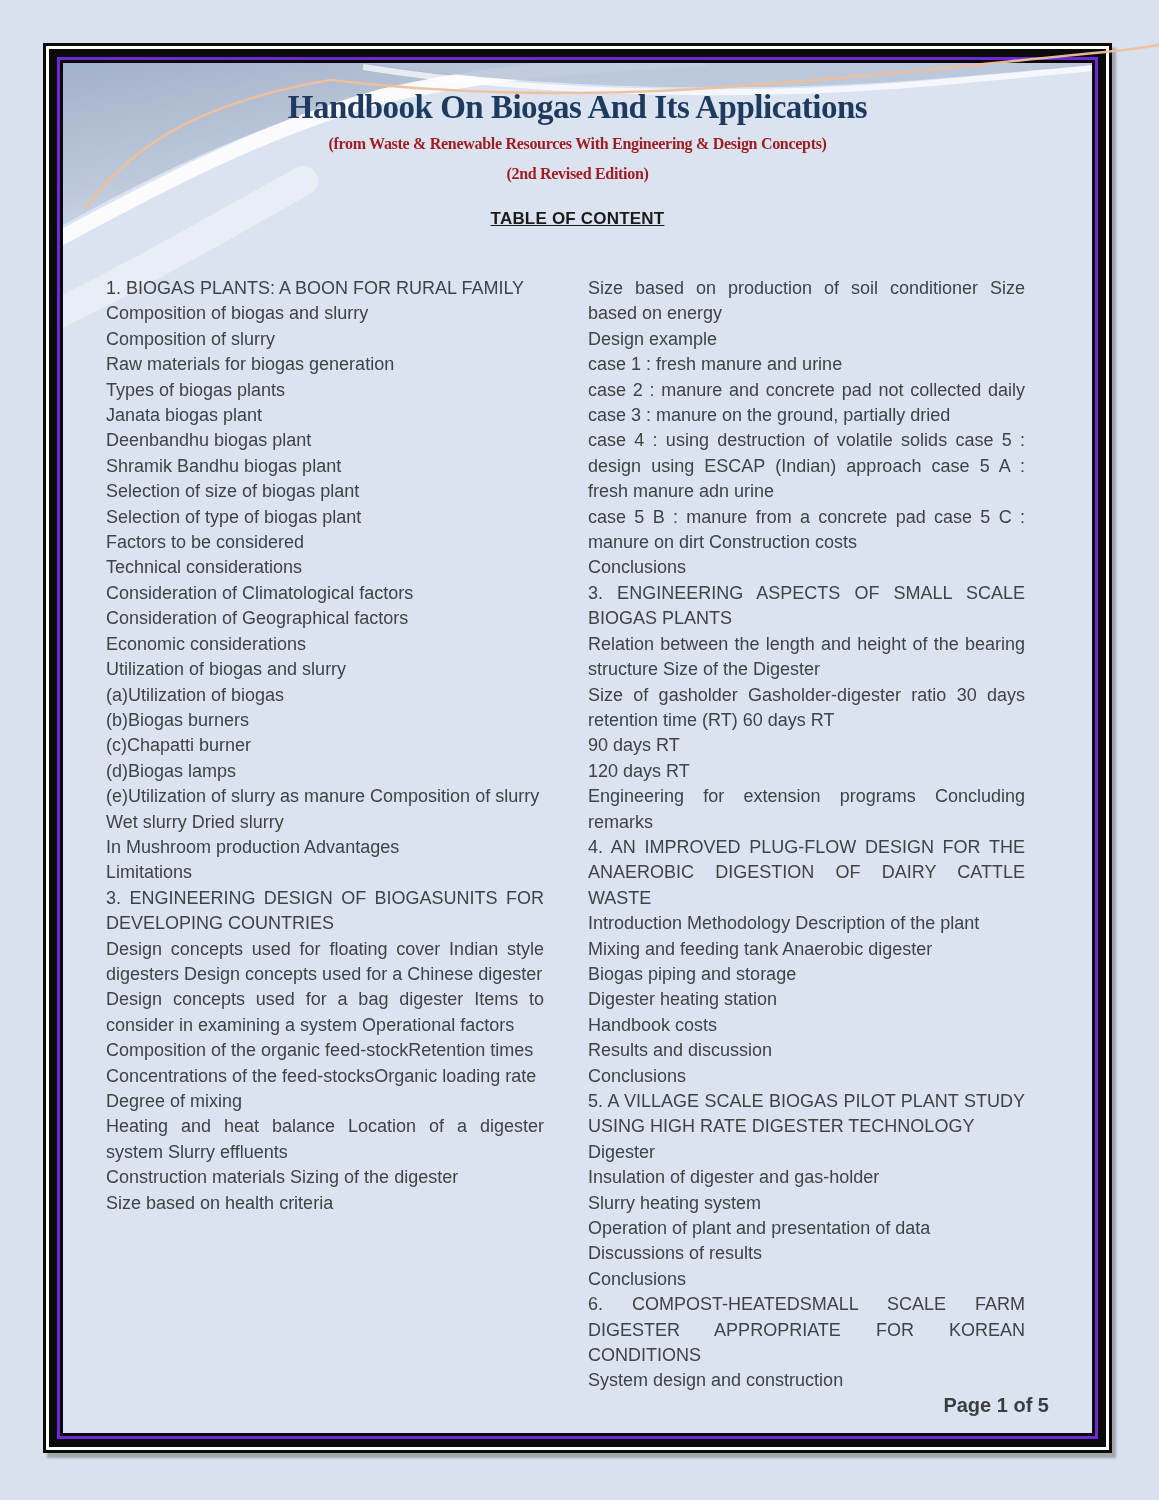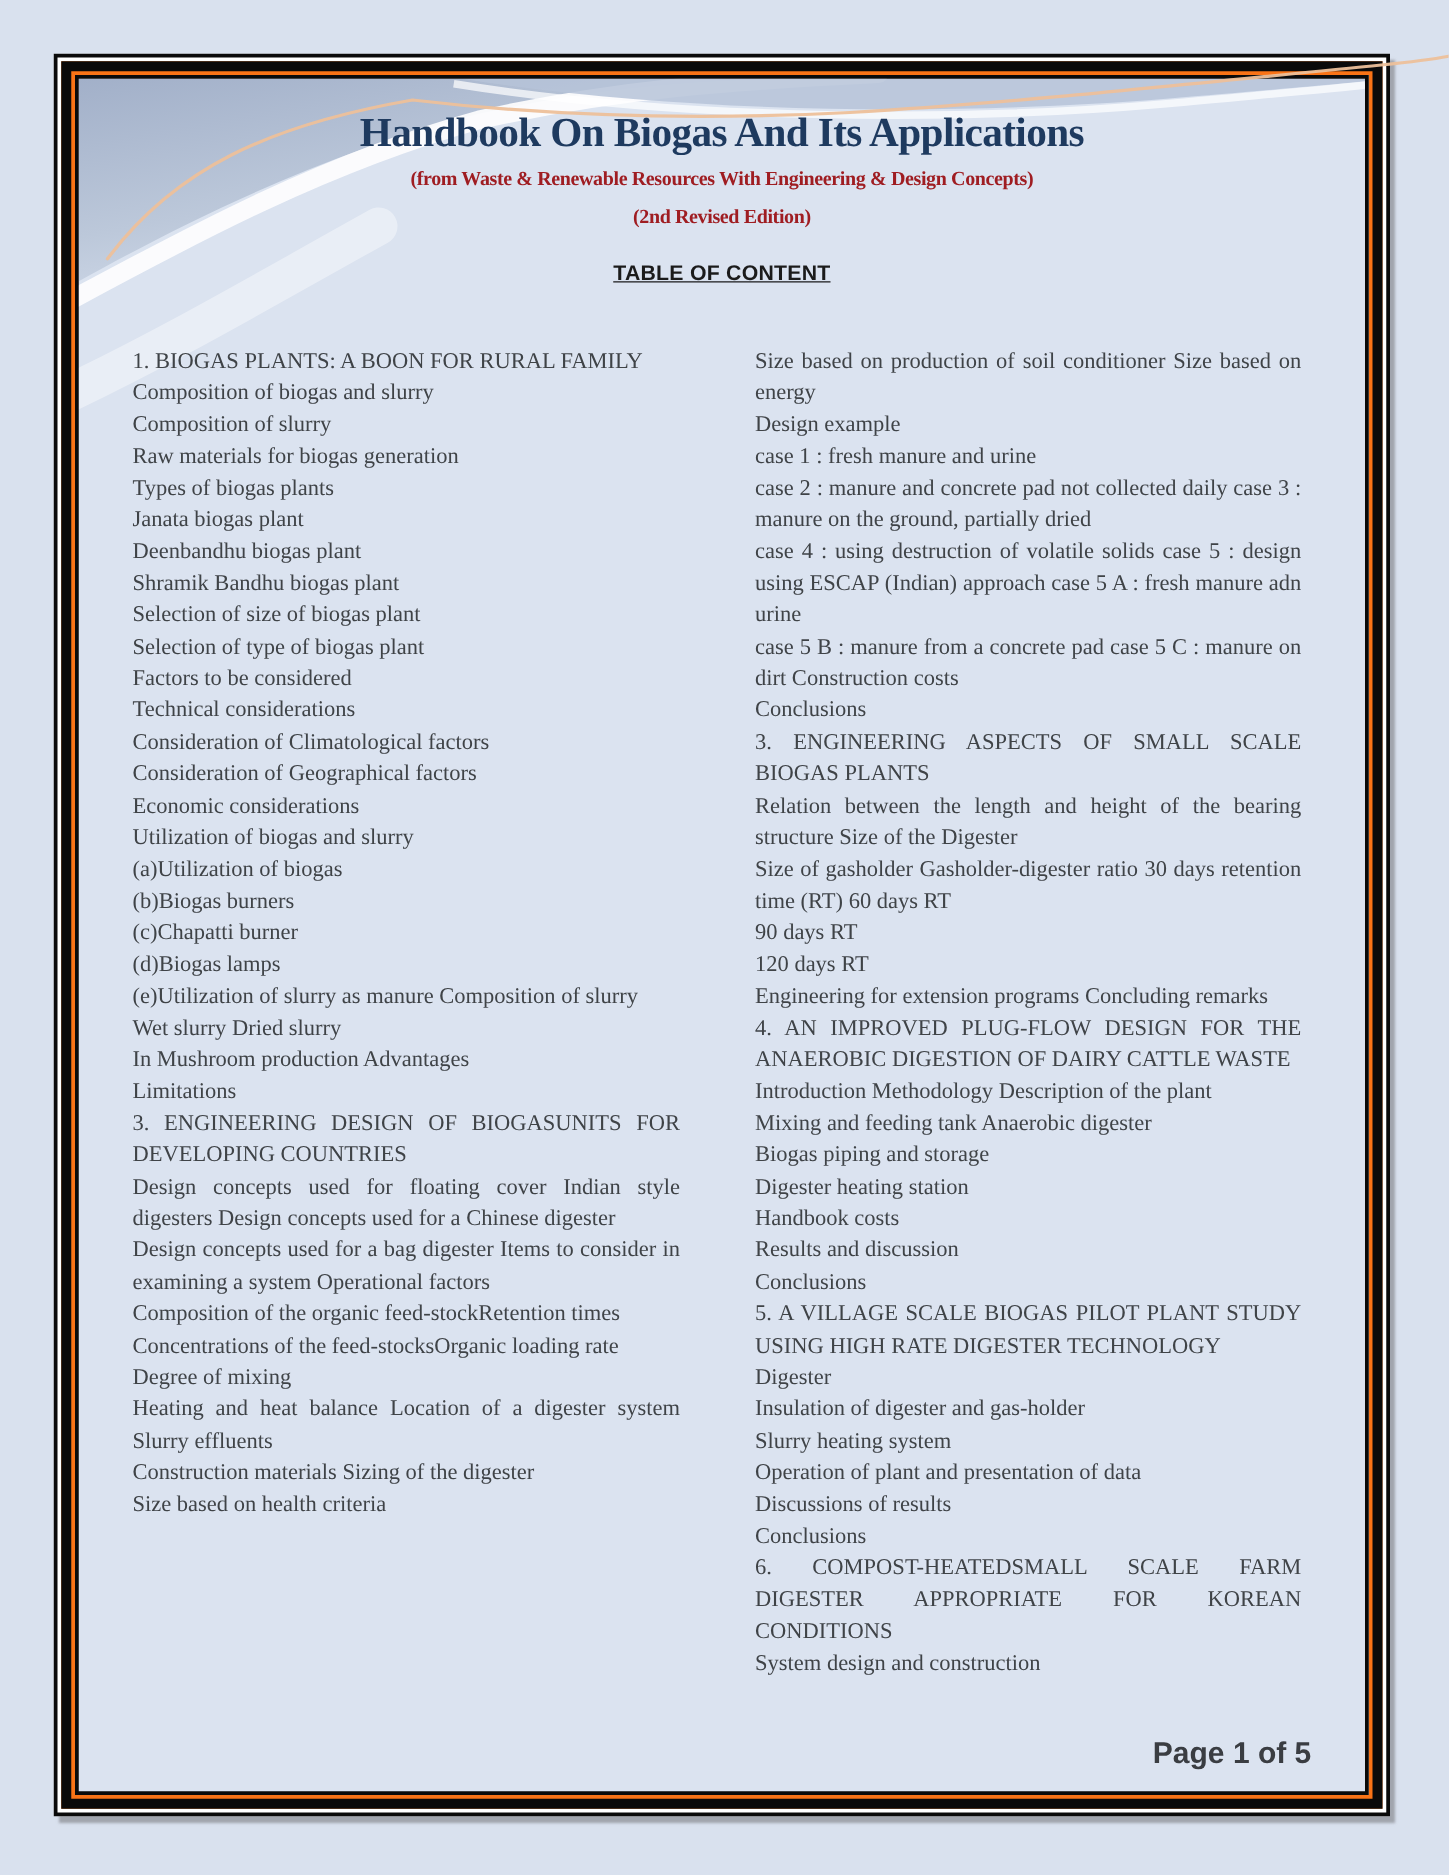--- a/index.html
+++ b/index.html
@@ -11,21 +11,21 @@
     overflow:hidden;
   }
   .frame1 {
     position:absolute; left:43px; top:43px;
     width:1069px; height:1410px;
     border:3px solid #0a0a0a; padding:3px; background:#ffffff;
     box-shadow:4px 5px 2px rgba(105,105,110,.5);
   }
   .frame2 {
     width:100%; height:100%;
-    border:8px solid #0a0a0a; padding:3px; background:#f97316;
+    border:8px solid #0a0a0a; padding:3px; background:#6d28d9;
   }
   .frame3 {
     position:relative; width:100%; height:100%;
     border:3px solid #0a0a0a; background:#dbe3f0;
     overflow:hidden;
   }
   .decor-svg { position:absolute; top:0; left:0; z-index:0; display:block; }
   .accent-overlay { position:absolute; top:0; left:0; z-index:30; pointer-events:none; }
   .content { position:relative; z-index:2; }
 
@@ -43,31 +43,30 @@
   .subtitle { margin-top:3px; }
   .section-heading {
     margin-top:17px;
     font-size:17px; line-height:26px; font-weight:bold;
     color:#1b1b1b; text-decoration:underline;
     letter-spacing:0.2px;
   }
   .columns {
     margin-top:44px;
     padding:0 43px;
-    display:flex; gap:60px;
+    display:flex; gap:44px;
     align-items:flex-start;
-    font-family:Liberation Serif, serif;
   }
   .col { color:#3f4347; font-size:18px; line-height:25.4px; }
   .col-left  { width:438px; }
   .col-right { width:437px; }
   .col p { text-align:justify; margin:0; }
   .page-indicator {
     position:absolute; right:43px; bottom:16px; z-index:2;
-    font-size:24px; font-weight:bold; color:#3a3d42;
+    font-size:20px; font-weight:bold; color:#3a3d42;
   }
 </style>
 </head>
 <body>
 
 <div class="frame1">
   <div class="frame2">
     <div class="frame3">
 
       <svg class="decor-svg" width="1029" height="380" viewBox="0 0 1029 380">

